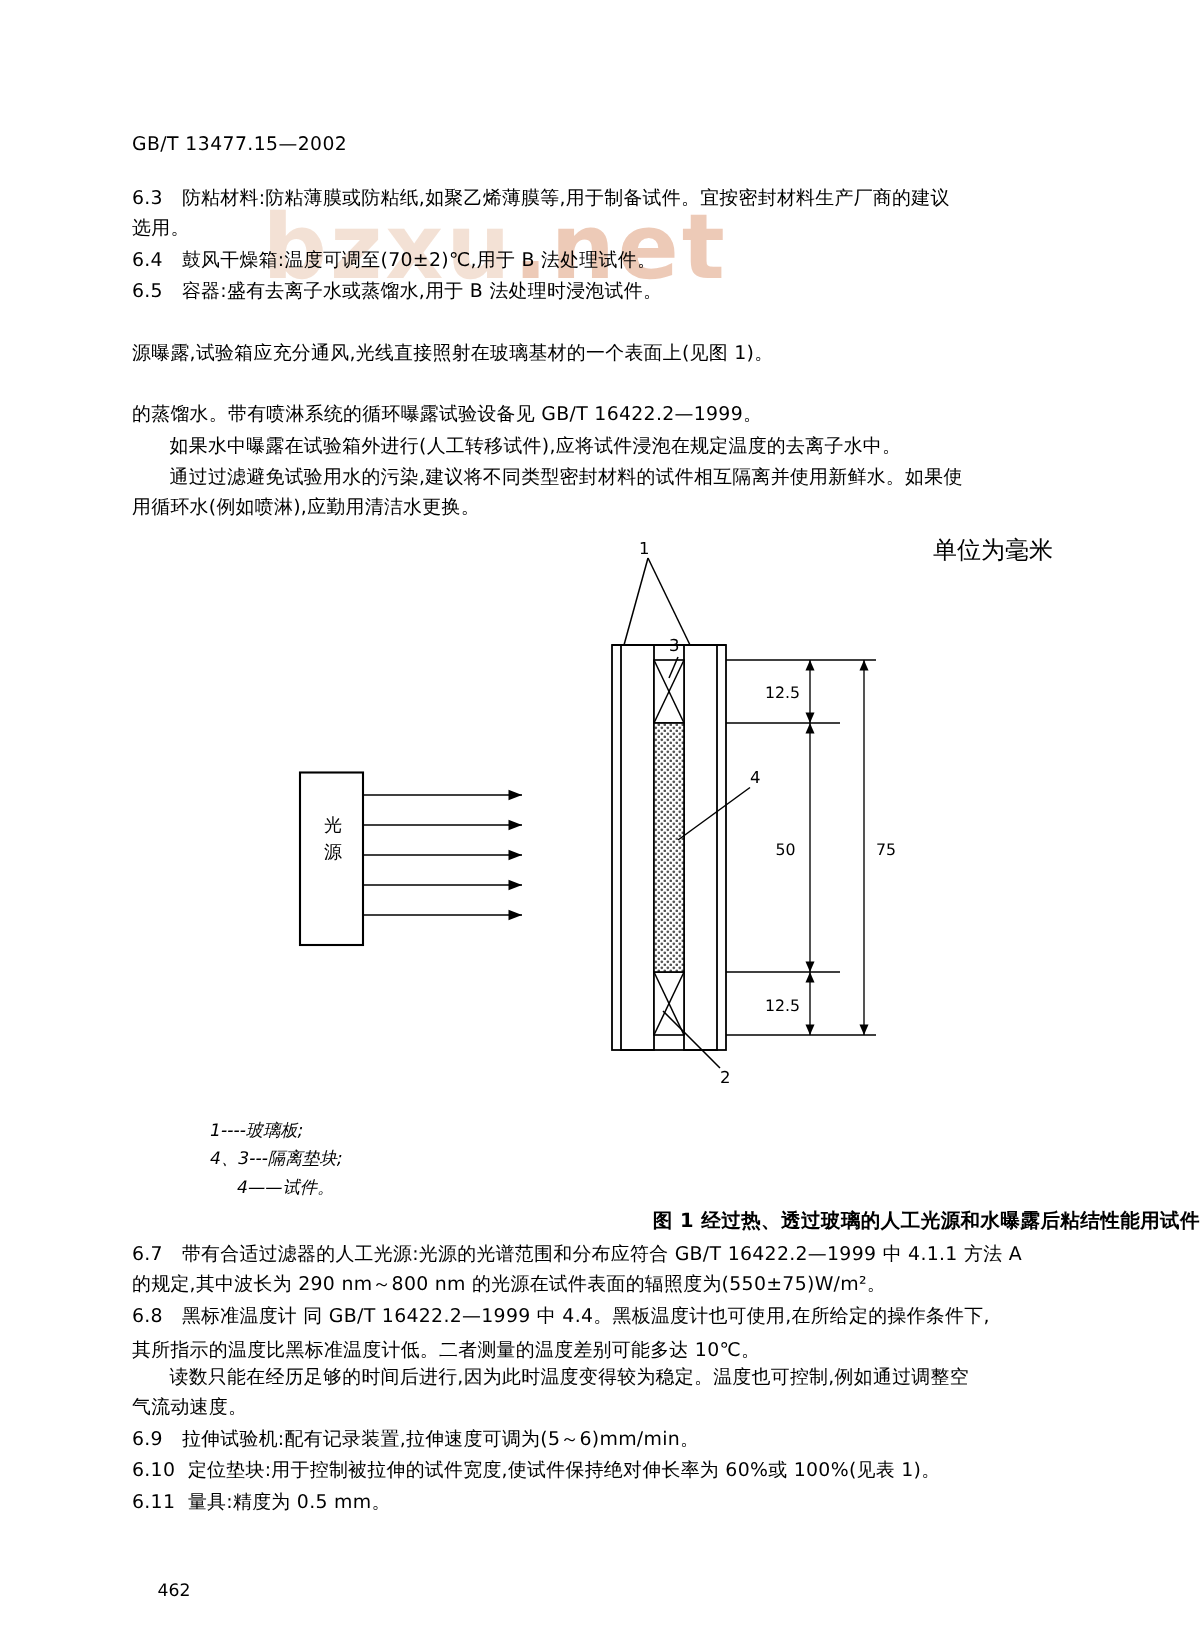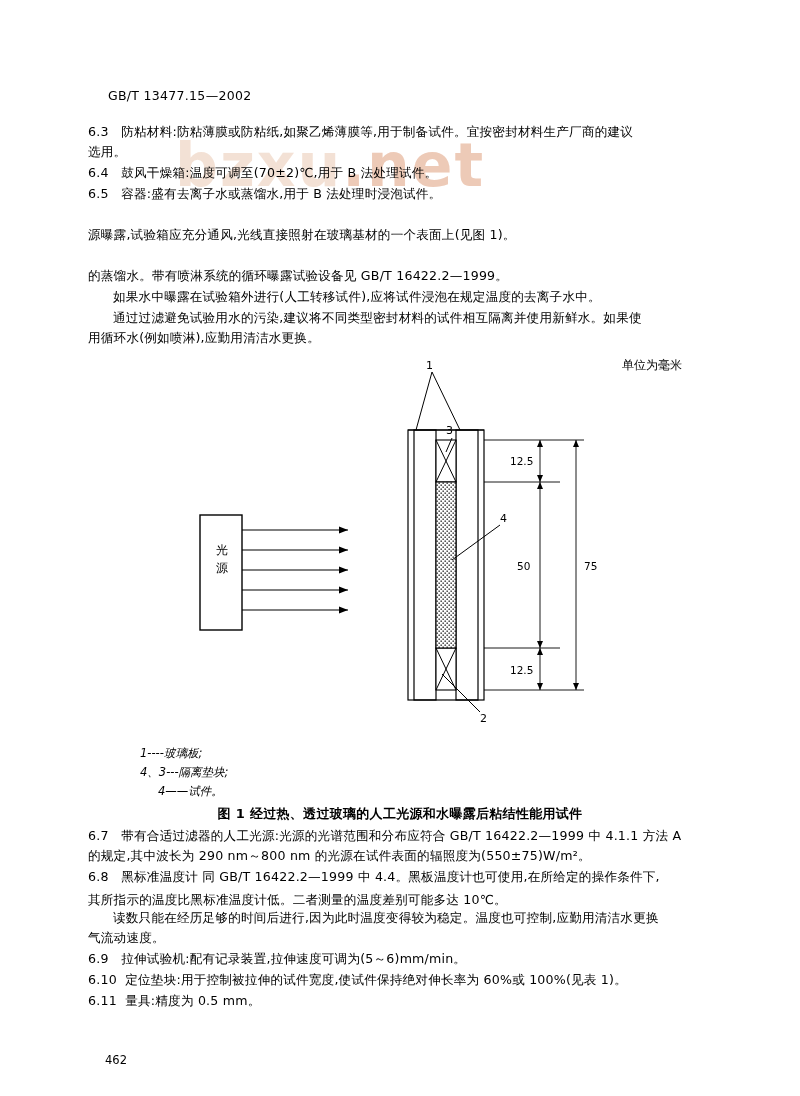--- a/index.html
+++ b/index.html
@@ -39,40 +39,39 @@
   }
   .watermark .dot { color: #e8b9a0; }
   .content { position: absolute; left: 0; top: 0; width: 800px; height: 1096px; z-index: 2; }
 
   .header {
     position: absolute;
     left: 88px;
     top: 88px;
     font-size: 12.5px;
     letter-spacing: 0.3px;
-    margin-left: 20px;
   }
   .para {
     position: absolute;
     font-size: 12.6px;
     line-height: 20px;
     letter-spacing: 0.2px;
     text-align: justify;
   }
   .ind { text-indent: 25px; }
 
   .unit-label {
     position: absolute;
-    font-size: 12px;
+    font-size: 16px;
   }
 
   .fig-caption {
     position: absolute;
     width: 800px;
-    text-align: center;
+    text-align: right;
     font-size: 13px;
     font-weight: bold;
     letter-spacing: 0.3px;
   }
   .legend {
     position: absolute;
     font-size: 11.5px;
     line-height: 19px;
     font-style: italic;
   }
@@ -242,21 +241,21 @@
     </div>
 
     <div class="para" style="left:88px; top:867px; width:624px;">
       <span>6.8</span>&nbsp;&nbsp;&nbsp;<span>黑标准温度计 同 GB/T 16422.2—1999 中 4.4。黑板温度计也可使用,在所给定的操作条件下,</span>
     </div>
     <div class="para" style="left:88px; top:850px; width:624px;margin-top:40px;">
       <span>其所指示的温度比黑标准温度计低。二者测量的温度差别可能多达 10℃。</span>
     </div>
 
     <div class="para ind" style="left:88px; top:908px; width:624px;">
-      <span>读数只能在经历足够的时间后进行,因为此时温度变得较为稳定。温度也可控制,应勤用清洁水更换</span>
+      <span>读数只能在经历足够的时间后进行,因为此时温度变得较为稳定。温度也可控制,例如通过调整空</span>
     </div>
     <div class="para" style="left:88px; top:928px; width:624px;">
       <span>气流动速度。</span>
     </div>
 
     <div class="para" style="left:88px; top:949px; width:624px;">
       <span>6.9</span>&nbsp;&nbsp;&nbsp;<span>拉伸试验机:配有记录装置,拉伸速度可调为(5～6)mm/min。</span>
     </div>
 
     <div class="para" style="left:88px; top:970px; width:624px;">

